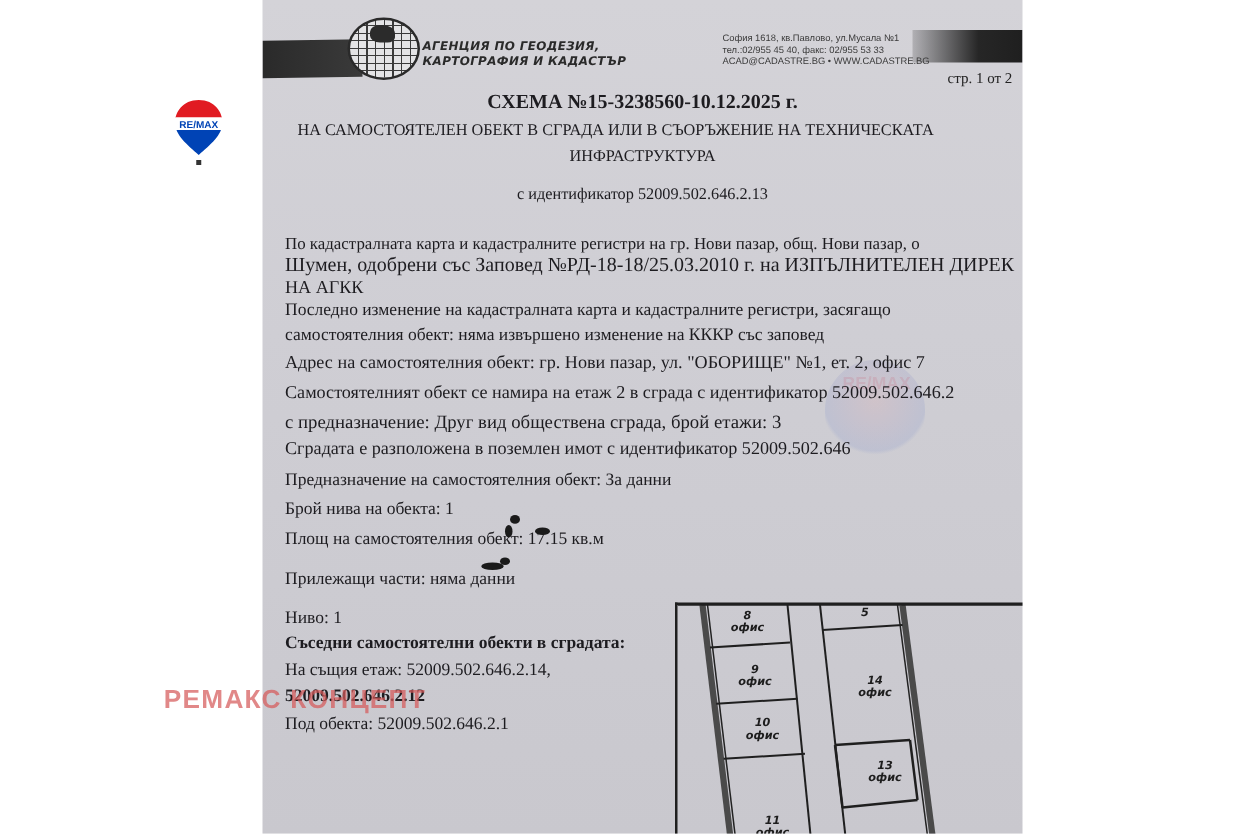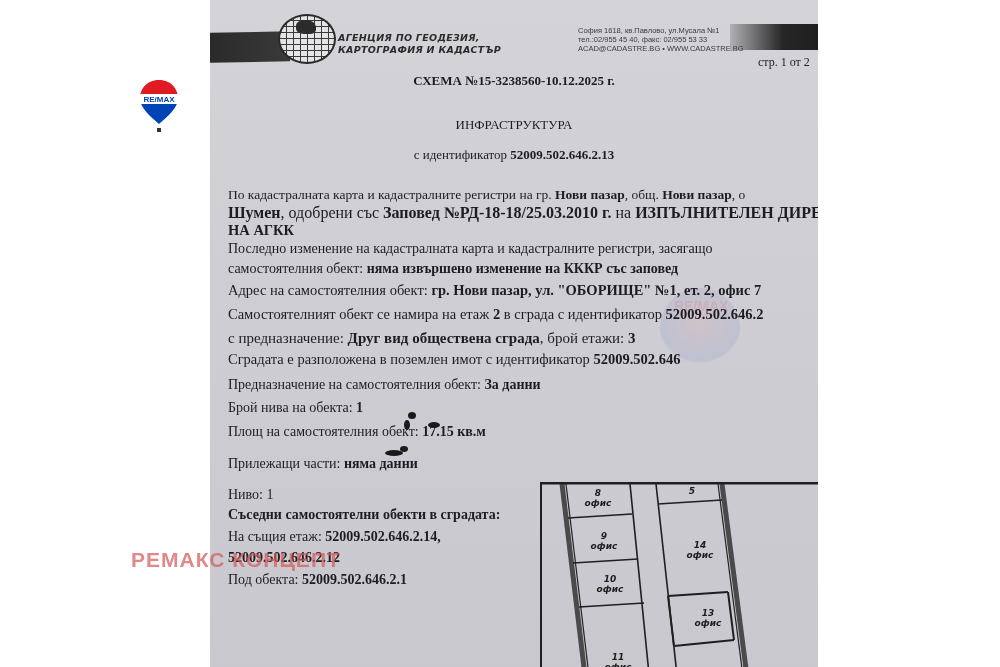--- a/index.html
+++ b/index.html
@@ -39,29 +39,29 @@
       font-size: 7.5px; line-height: 9px; color: #3a3a3a;
     }
     .contact-bar {
       position: absolute; left: 520px; top: 24px; width: 88px; height: 26px;
       background: linear-gradient(90deg, rgba(40,40,40,0.2) 0%, #262626 60%, #1f1f1f 100%);
     }
     .page-num {
       position: absolute; left: 548px; top: 55px; font-size: 12px; color: #222;
     }
     .center { position: absolute; left: 0; width: 608px; text-align: center; }
-    .title { top: 73px; font-size: 13px; font-weight: bold; }
+    .title { top: 73px; font-size: 16px; font-weight: bold; }
     .subtitle { top: 96px; font-size: 13px; left: 28px; width: 620px; text-align: left; white-space: nowrap; }
     .subtitle2 { top: 117px; font-size: 13px; font-weight: normal; }
     .identifier { top: 147px; font-size: 13px; }
-    .identifier b { font-weight: bold; margin-top: 48px; }
+    .identifier b { font-weight: normal; margin-top: 48px; }
     .line {
       position: absolute; left: 18px; font-size: 14px; white-space: nowrap; line-height: 18px;
     }
-    .line b { font-weight: bold; margin-top: 42px; }
+    .line b { font-weight: normal; margin-top: 42px; }
     .plan {
       position: absolute; left: 330px; top: 482px; width: 290px; height: 200px;
       border-top: 2px solid #1f1f1f; border-left: 2px solid #1f1f1f;
     }
     .plan svg { position: absolute; left: 0; top: 0; }
     .room-label {
       position: absolute; font-family: "DejaVu Sans", sans-serif; font-style: italic; font-weight: bold;
       font-size: 9px; text-align: center; line-height: 10px; color: #1d1d1d; width: 40px;
     }
     .remax-logo { position: absolute; left: 138px; top: 78px; width: 42px; height: 56px; }
@@ -110,20 +110,21 @@
   </div>
   <div class="contact-bar"></div>
   <div class="agency-contact">
     <div>София 1618, кв.Павлово, ул.Мусала №1</div>
     <div>тел.:02/955 45 40, факс: 02/955 53 33</div>
     <div>ACAD@CADASTRE.BG • WWW.CADASTRE.BG</div>
   </div>
   <div class="page-num">стр. 1 от 2</div>
 
   <div class="center title">СХЕМА №15-3238560-10.12.2025 г.</div>
+  <div class="center subtitle">НА САМОСТОЯТЕЛЕН ОБЕКТ В СГРАДА ИЛИ В СЪОРЪЖЕНИЕ НА ТЕХНИЧЕСКАТА</div>
   <div class="center subtitle2">ИНФРАСТРУКТУРА</div>
   <div class="center identifier">
     <span>с идентификатор</span>
     <b>52009.502.646.2.13</b>
   </div>
 
   <div class="center-watermark">
     <span>RE/MAX</span>
   </div>
 

